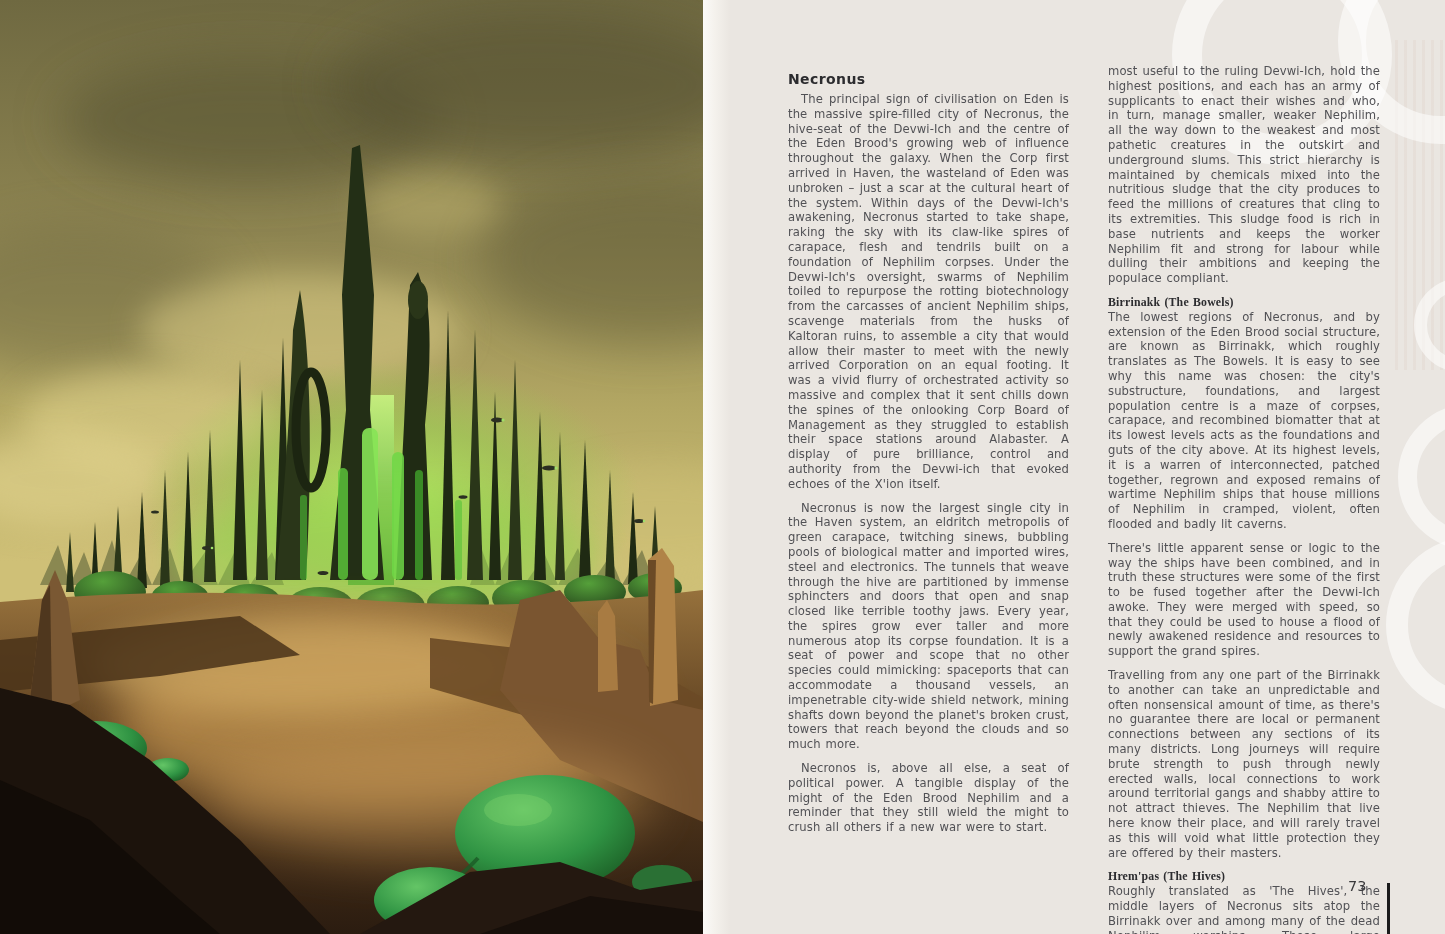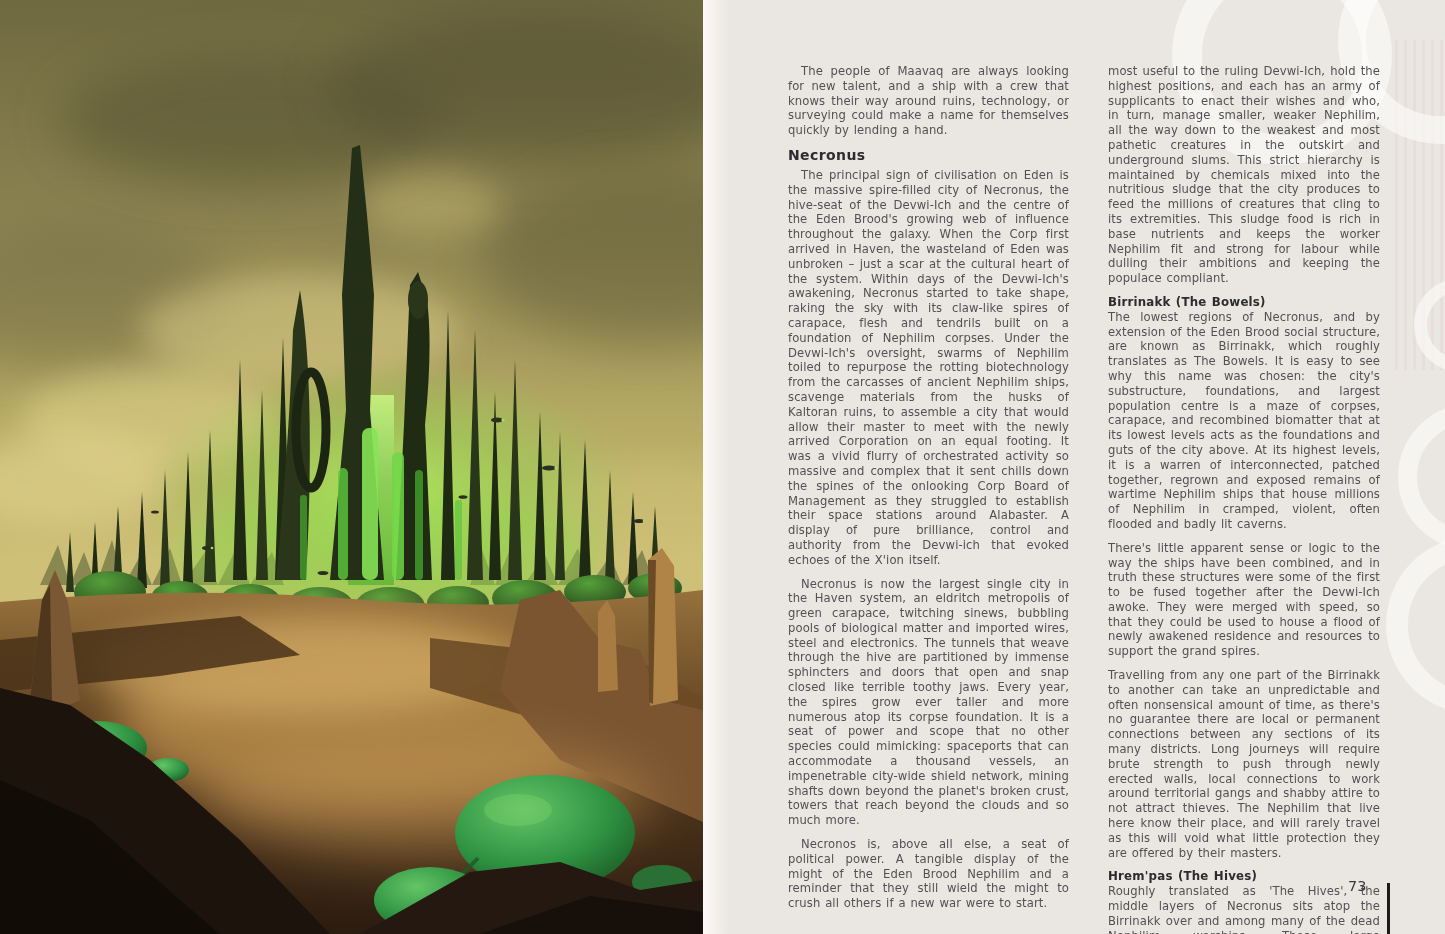--- a/index.html
+++ b/index.html
@@ -41,21 +41,21 @@
   .col-right{left:1108px;width:272px;}
   .col p{margin:0 0 9px 0;}
   .col p.indent{text-indent:13px;}
   .col p:last-child{margin-bottom:0;}
   h2.main-head{
     font-size:14px;line-height:16px;color:#2c2c2f;margin:7px 0 5px 0;
     font-weight:bold;letter-spacing:.4px;
   }
   h3.sub-head{
     font-size:11.8px;line-height:14.8px;color:#2c2c2f;margin:5px 0 0 0;
-    font-weight:bold;letter-spacing:.2px;
+    font-weight:bold;letter-spacing:.2px;font-family:Liberation Serif, serif;
   }
   
   .pagebar{position:absolute;left:1387px;top:883px;width:3px;height:51px;background:#1b1b1b;}
   .pagenum{position:absolute;left:1348px;top:878px;font-size:14.5px;color:#3a3a3c;}
 </style>
 </head>
 <body>
 
 <div class="artwork">
 <svg viewBox="0 0 703 934" preserveAspectRatio="none">
@@ -207,21 +207,20 @@
 <div class="gutter"></div>
 
 <div class="streaks"></div>
 <div class="ring r-a"></div>
 <div class="ring r-b"></div>
 <div class="ring r-c"></div>
 <div class="ring r-d"></div>
 <div class="ring r-e"></div>
 
 <div class="col col-left">
-  <p class="indent">The people of Maavaq are always looking for new talent, and a ship with a crew that knows their way around ruins, technology, or surveying could make a name for themselves quickly by lending a hand.</p>
   <h2 class="main-head">Necronus</h2>
   <p class="indent">The principal sign of civilisation on Eden is the massive spire-filled city of Necronus, the hive-seat of the Devwi-Ich and the centre of the Eden Brood's growing web of influence throughout the galaxy. When the Corp first arrived in Haven, the wasteland of Eden was unbroken – just a scar at the cultural heart of the system. Within days of the Devwi-Ich's awakening, Necronus started to take shape, raking the sky with its claw-like spires of carapace, flesh and tendrils built on a foundation of Nephilim corpses. Under the Devwi-Ich's oversight, swarms of Nephilim toiled to repurpose the rotting biotechnology from the carcasses of ancient Nephilim ships, scavenge materials from the husks of Kaltoran ruins, to assemble a city that would allow their master to meet with the newly arrived Corporation on an equal footing. It was a vivid flurry of orchestrated activity so massive and complex that it sent chills down the spines of the onlooking Corp Board of Management as they struggled to establish their space stations around Alabaster. A display of pure brilliance, control and authority from the Devwi-ich that evoked echoes of the X'ion itself.</p>
   <p class="indent">Necronus is now the largest single city in the Haven system, an eldritch metropolis of green carapace, twitching sinews, bubbling pools of biological matter and imported wires, steel and electronics. The tunnels that weave through the hive are partitioned by immense sphincters and doors that open and snap closed like terrible toothy jaws. Every year, the spires grow ever taller and more numerous atop its corpse foundation. It is a seat of power and scope that no other species could mimicking: spaceports that can accommodate a thousand vessels, an impenetrable city-wide shield network, mining shafts down beyond the planet's broken crust, towers that reach beyond the clouds and so much more.</p>
   <p class="indent">Necronos is, above all else, a seat of political power. A tangible display of the might of the Eden Brood Nephilim and a reminder that they still wield the might to crush all others if a new war were to start.</p>
 
 </div>
 
 <div class="col col-right">
   <p>most useful to the ruling Devwi-Ich, hold the highest positions, and each has an army of supplicants to enact their wishes and who, in turn, manage smaller, weaker Nephilim, all the way down to the weakest and most pathetic creatures in the outskirt and underground slums. This strict hierarchy is maintained by chemicals mixed into the nutritious sludge that the city produces to feed the millions of creatures that cling to its extremities. This sludge food is rich in base nutrients and keeps the worker Nephilim fit and strong for labour while dulling their ambitions and keeping the populace compliant.</p>
   <h3 class="sub-head">Birrinakk (The Bowels)</h3>

